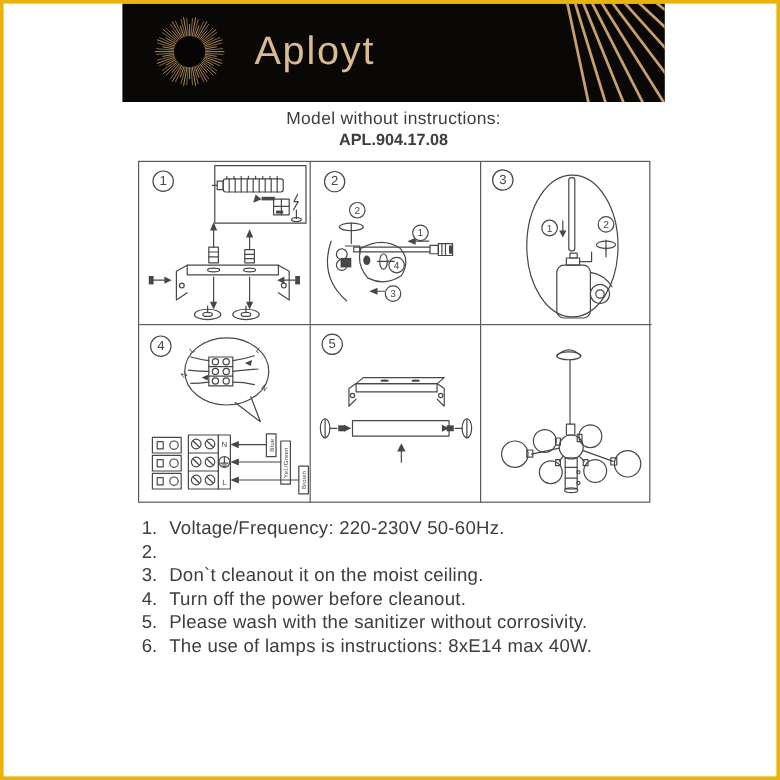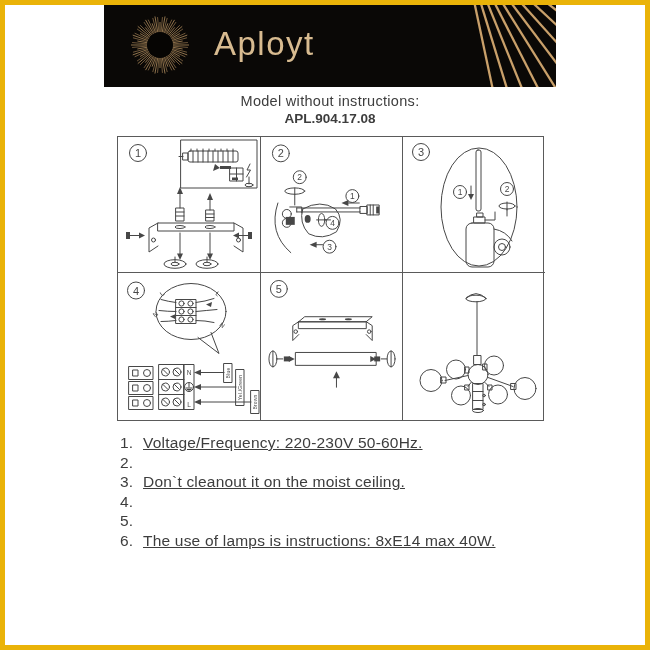--- a/index.html
+++ b/index.html
@@ -1,18 +1,18 @@
 <!DOCTYPE html>
 <html style="--banner: #0a0806; --gold: #c9a06a; --wordmark: #d8bb90; --line: #474747; --text: #3d3d3d;"><head>
 <meta charset="utf-8">
 <style>
   html,body{margin:0;padding:0;background:#fff;}
   #canvas{
     position:relative;width:650px;height:650px;background:#fff;
-    border:5px solid #eab308;box-sizing:border-box;overflow:hidden;
+    border:3px solid #eab308;box-sizing:border-box;overflow:hidden;
     font-family:"Liberation Sans",sans-serif;color:var(--text,#3d3d3d);
   }
   
   .banner{position:absolute;left:99px;top:0;width:452px;height:82px;background:var(--banner,#0a0806);overflow:hidden;}
   .banner svg{position:absolute;left:0;top:0;}
   .brand{
     position:absolute;left:110px;top:22px;font-size:33px;letter-spacing:1.5px;
     color:var(--wordmark,#d8bb90);font-weight:400;line-height:1;
   }
   
@@ -32,21 +32,21 @@
   .d{stroke:var(--line,#474747);fill:none;stroke-width:1;stroke-linecap:round;stroke-linejoin:round;}
   .df{stroke:none;fill:var(--line,#474747);}
   .stepnum{font-size:11px;fill:var(--line,#474747);}
   .marker{font-size:8.5px;fill:var(--line,#474747);}
   .tinylabel{font-size:6.5px;fill:var(--line,#474747);}
   .microlabel{font-size:5px;fill:var(--line,#474747);letter-spacing:.2px;}
   
   .instructions{position:absolute;left:106px;top:429px;margin:0;padding:0;list-style:none;font-size:15.5px;}
   .instructions li{display:flex;align-items:baseline;height:19.6px;}
   .li-num{width:22px;text-align:right;margin-right:10px;flex:none;}
-  .li-text{white-space:nowrap;letter-spacing:.2px;text-decoration:underline;}
+  .li-text{white-space:nowrap;letter-spacing:.2px;}
 </style>
 </head>
 <body>
 
 <div id="canvas">
 
   <div class="banner">
     <svg width="452" height="82" viewBox="0 0 452 82">
       <g id="sunburst">
           <line x1="69" y1="40" x2="85" y2="40" stroke="#c9a06a" stroke-width="0.7" stroke-opacity="1"></line>
@@ -418,23 +418,25 @@
       </li>
       <li>
         <span class="li-num">2.</span>
       </li>
       <li>
         <span class="li-num">3.</span>
         <span class="li-text">Don`t cleanout it on the moist ceiling.</span>
       </li>
       <li>
         <span class="li-num">4.</span>
+        <span class="li-text">Turn off the power before cleanout.</span>
       </li>
       <li>
         <span class="li-num">5.</span>
+        <span class="li-text">Please wash with the sanitizer without corrosivity.</span>
       </li>
       <li>
         <span class="li-num">6.</span>
         <span class="li-text">The use of lamps is instructions: 8xE14 max 40W.</span>
       </li>
     </ol>
 
 </div>
 
 </body></html>

